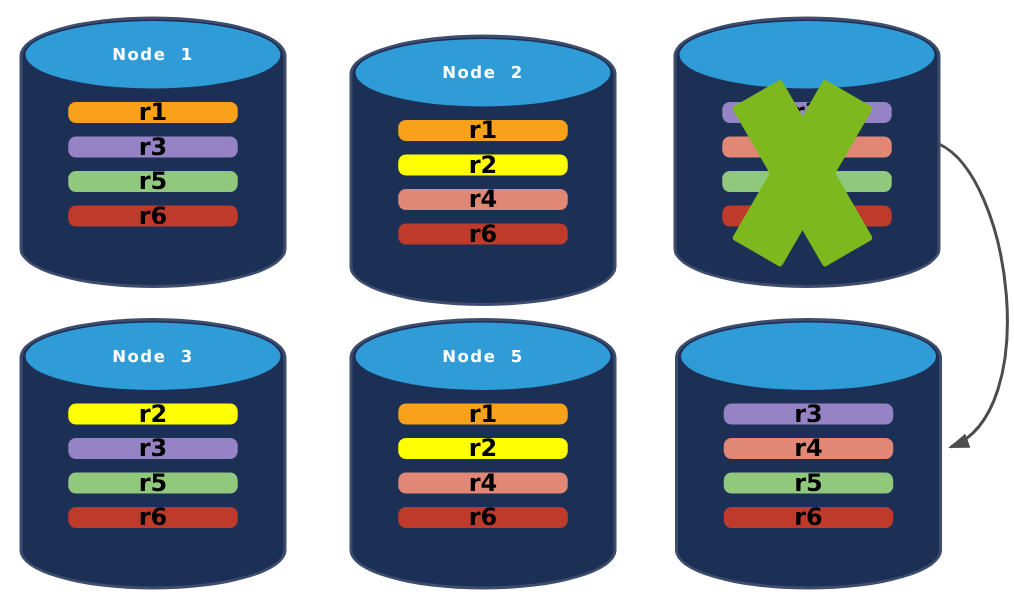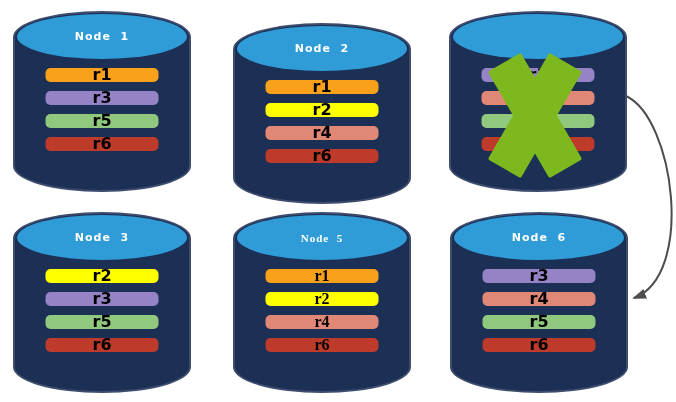--- a/index.html
+++ b/index.html
@@ -60,21 +60,21 @@
     line-height: 14px;
     font-size: 16px;
     font-weight: bold;
     color: #000000;
   }
   
   #node0 { left: 13px;  top: 11px;  }
   #node1 { left: 233px; top: 23px;  }
   #node2 { left: 449px; top: 11px;  }
   #node3 { left: 13px;  top: 212px; }
-  #node4 { left: 233px; top: 212px; font-family: Liberation Serif, serif; }
+  #node4 { left: 233px; top: 212px; }
   #node5 { left: 450px; top: 212px; }
   
   .x-arm {
     position: absolute;
     left: 516px;
     top: 54px;
     width: 38px;
     height: 123px;
     background: var(--x-color, #7DB91E);
     border-radius: 2px;
@@ -151,21 +151,20 @@
       <div class="bar" style="background: rgb(249, 161, 27);">r1</div>
       <div class="bar" style="background: rgb(255, 255, 0);">r2</div>
       <div class="bar" style="background: rgb(225, 135, 118);">r4</div>
       <div class="bar" style="background: rgb(190, 58, 43);">r6</div>
     </div>
   </div>
 
   <div class="cyl" id="node5">
     <div class="cyl-body"></div>
     <div class="cyl-top"></div>
-    <div class="cyl-title">Node  6</div>
     <div class="bars">
       <div class="bar" style="background: rgb(149, 131, 198);">r3</div>
       <div class="bar" style="background: rgb(225, 135, 118);">r4</div>
       <div class="bar" style="background: rgb(144, 201, 126);">r5</div>
       <div class="bar" style="background: rgb(190, 58, 43);">r6</div>
     </div>
   </div>
 
   <div class="x-arm a"></div>
   <div class="x-arm b"></div>

